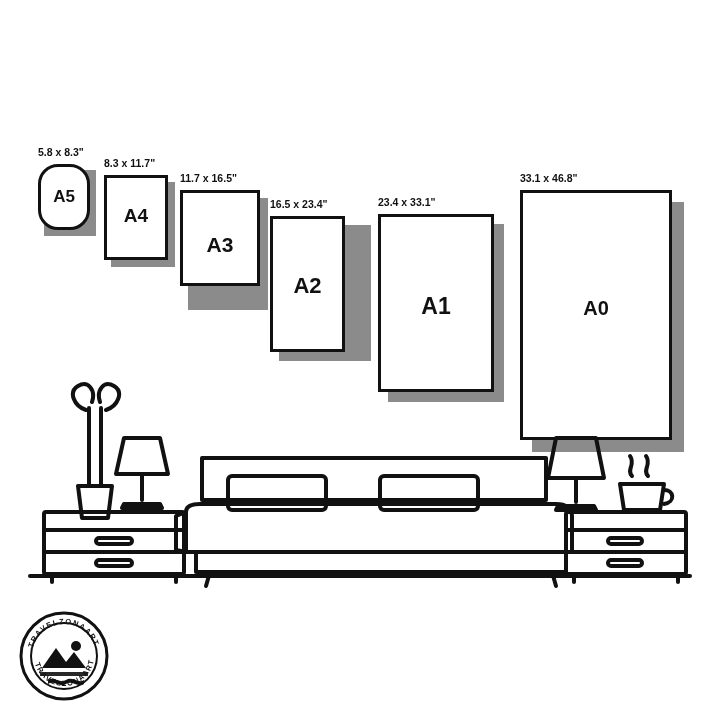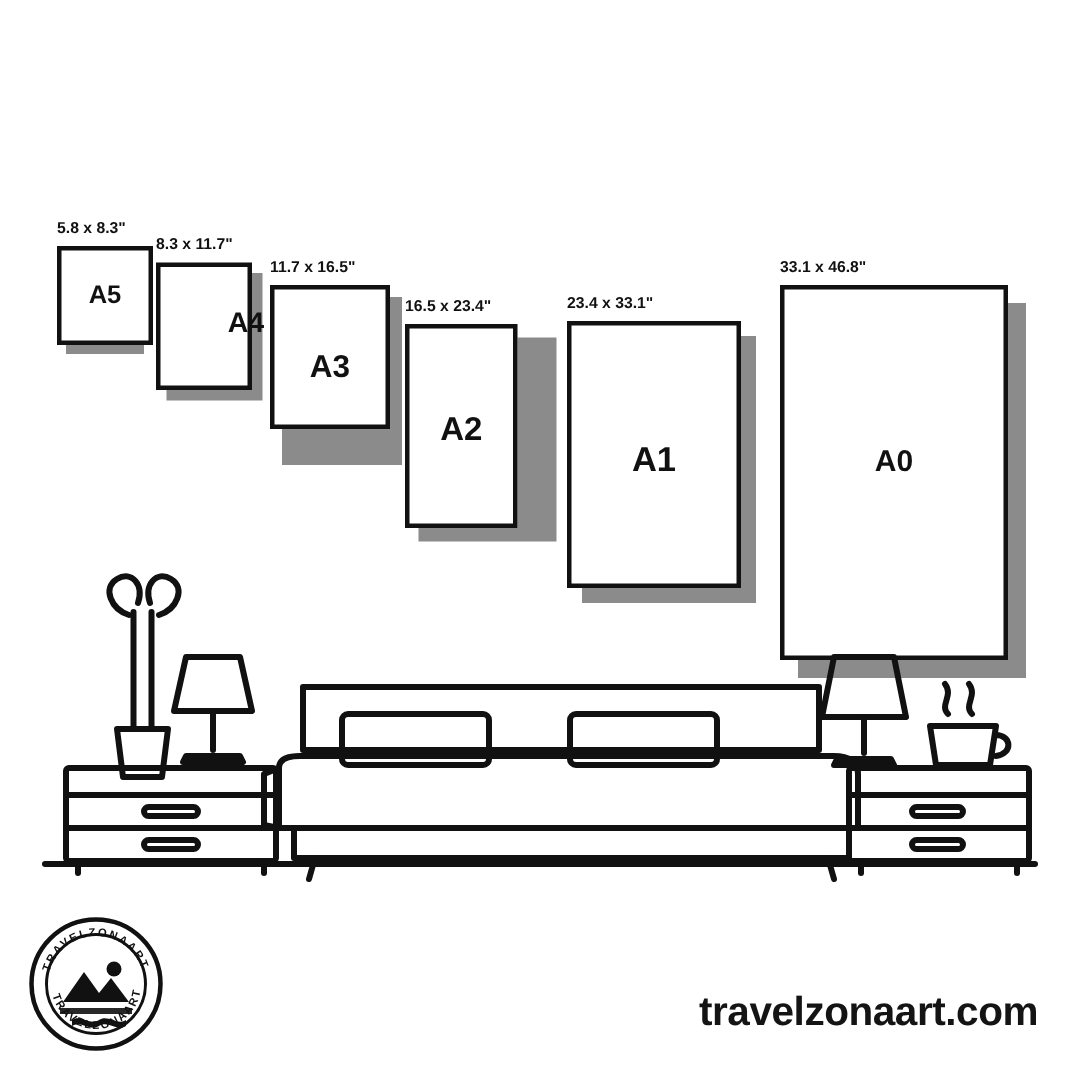--- a/index.html
+++ b/index.html
@@ -114,30 +114,30 @@
 <body>
 
 <div id="page">
 
 
   <div class="posters">
 
     <div class="poster-group" style="left:38px; bottom:170px; width:52px; height:66px;">
       <div class="poster-label">5.8 x 8.3"</div>
       <div class="poster-shadow" style="left:6px; top:6px; width:52px; height:66px;"></div>
-      <div class="poster-frame" style="width:64px; height:66px;">
+      <div class="poster-frame" style="width:52px; height:66px;border-radius:20px;">
         <div class="poster-name" style="top:20px; font-size:17px;">A5</div>
       </div>
     </div>
 
     <div class="poster-group" style="left:104px; bottom:140px; width:64px; height:85px;">
       <div class="poster-label">8.3 x 11.7"</div>
       <div class="poster-shadow" style="left:7px; top:7px; width:64px; height:85px;"></div>
       <div class="poster-frame" style="width:64px; height:85px;">
-        <div class="poster-name" style="top:27px; font-size:19px;padding-left:28px;">A4</div>
+        <div class="poster-name" style="top:27px; font-size:19px;">A4</div>
       </div>
     </div>
 
     <div class="poster-group" style="left:180px; bottom:98px; width:80px; height:112px;">
       <div class="poster-label">11.7 x 16.5"</div>
       <div class="poster-shadow" style="left:8px; top:8px; width:80px; height:112px;"></div>
       <div class="poster-frame" style="width:80px; height:96px;">
         <div class="poster-name" style="top:40px; font-size:21px;">A3</div>
       </div>
     </div>
@@ -262,15 +262,14 @@
       </defs>
       <text font-family="Liberation Sans, sans-serif" font-size="7.5" font-weight="bold" fill="#111111" letter-spacing="1.3">
         <textPath href="#arcTop" startOffset="8%">TRAVELZONAART</textPath>
       </text>
       <text font-family="Liberation Sans, sans-serif" font-size="7.5" font-weight="bold" fill="#111111" letter-spacing="1.3">
         <textPath href="#arcBottom" startOffset="8%">TRAVELZONAART</textPath>
       </text>
     </svg>
   </div>
 
-  <div class="footer-url">travelzonaart.com</div>
 
 </div>
 
 </body></html>

